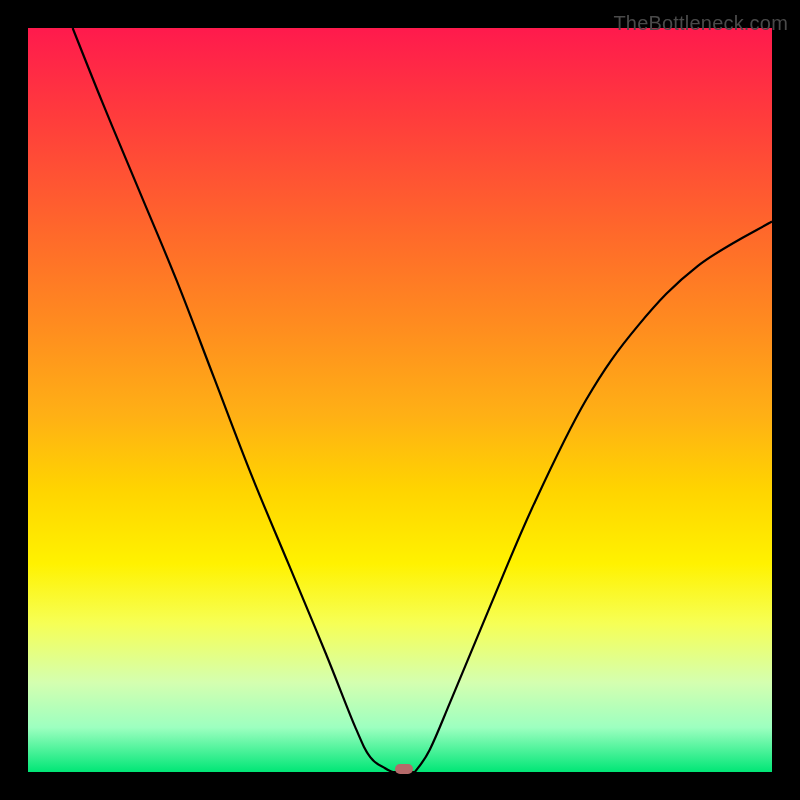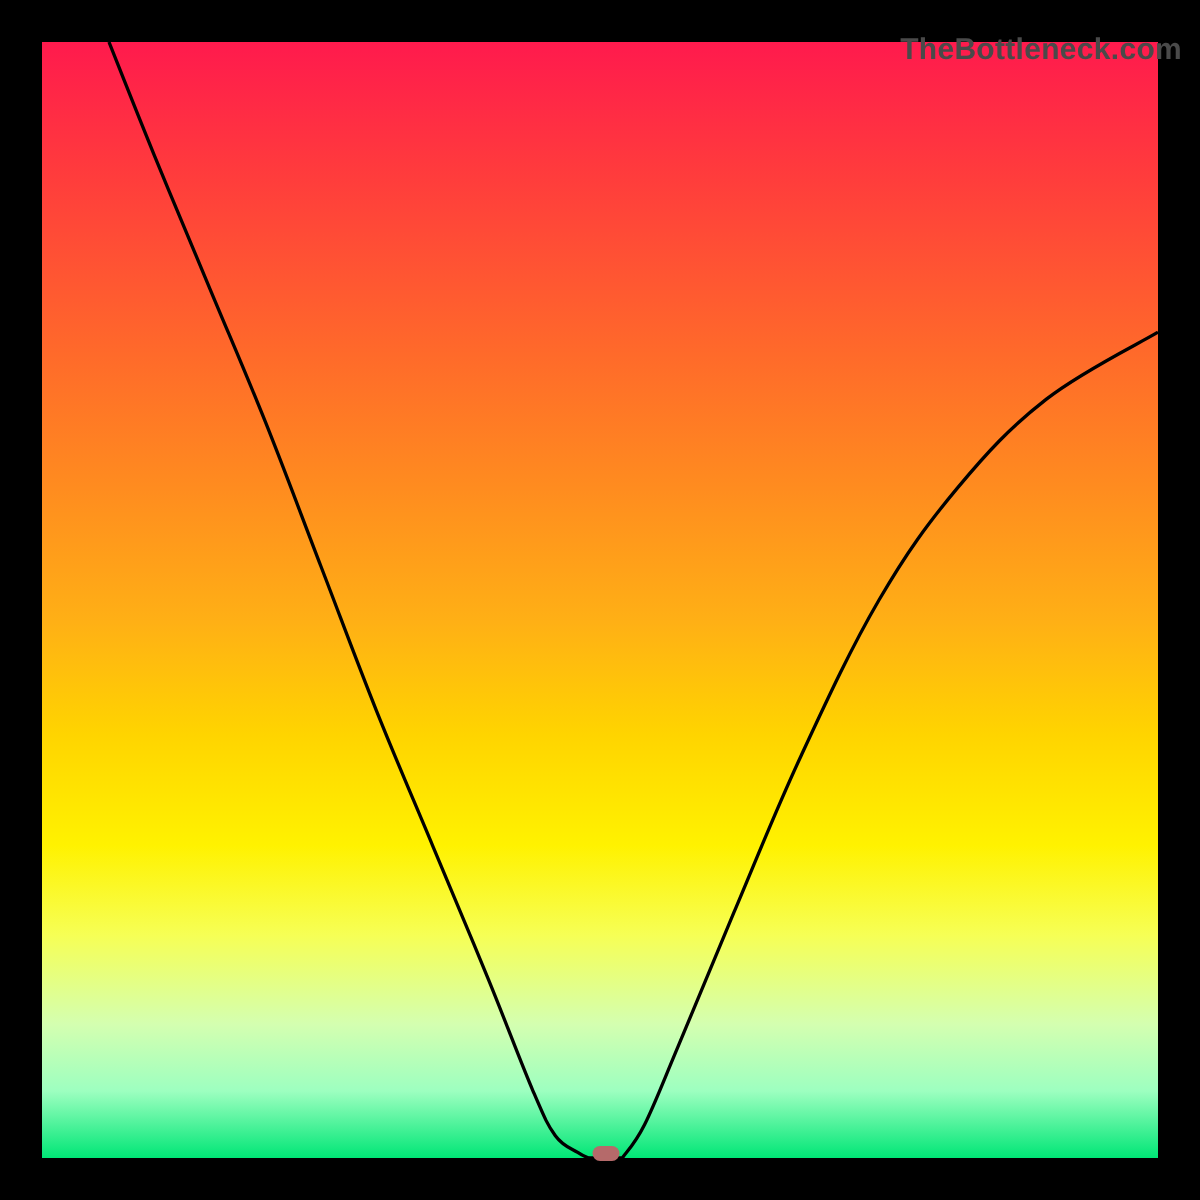--- a/index.html
+++ b/index.html
@@ -24,25 +24,25 @@
       #ffb015 52%,
       #ffd400 62%,
       #fff200 72%,
       #f6ff55 80%,
       #d4ffb0 88%,
       #9dffc0 94%,
       #00e676 100%);
   }
   .watermark {
     position: absolute;
-    top: 22px;
+    top: 12px;
     right: 12px;
     font-family: Arial, Helvetica, sans-serif;
     font-size: 20px;
-    font-weight: 700;
+    font-weight: 400;
     color: #4a4a4a;
     letter-spacing: 0.2px;
   }
   .curve {
     position: absolute;
     left: 0; top: 0;
     width: 744px; height: 744px;
   }
   .marker {
     position: absolute;

